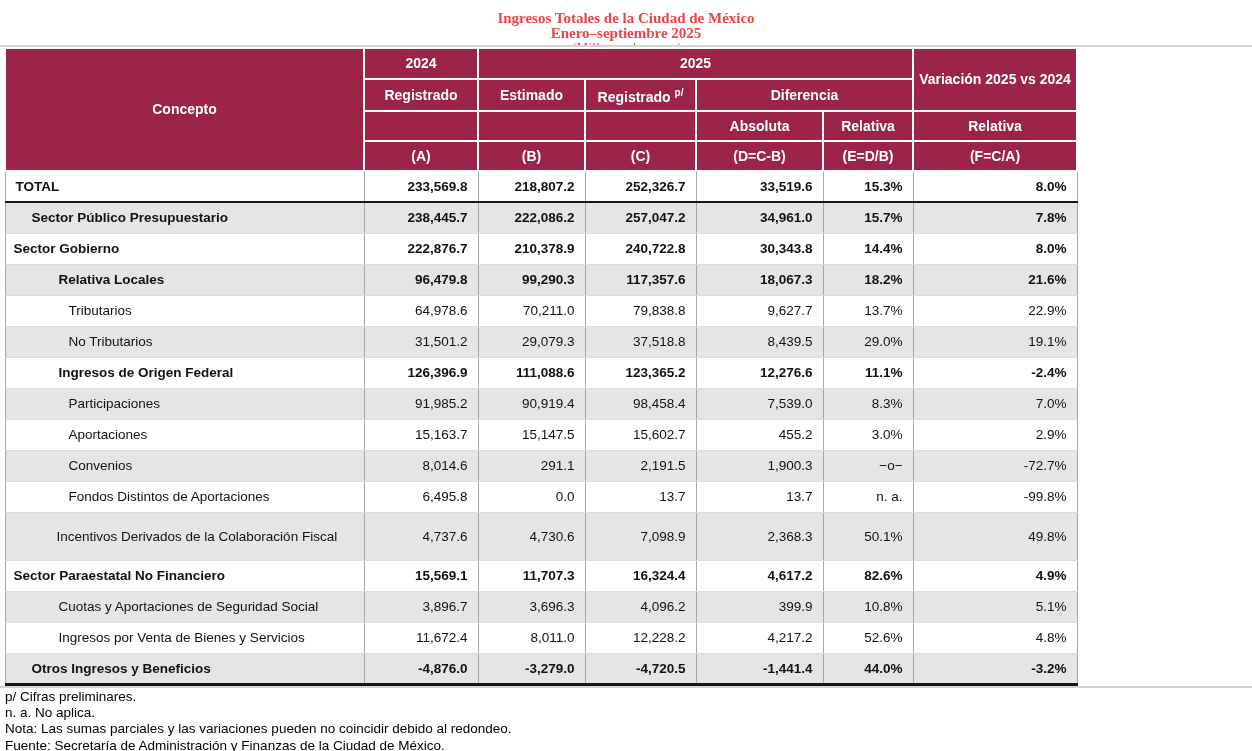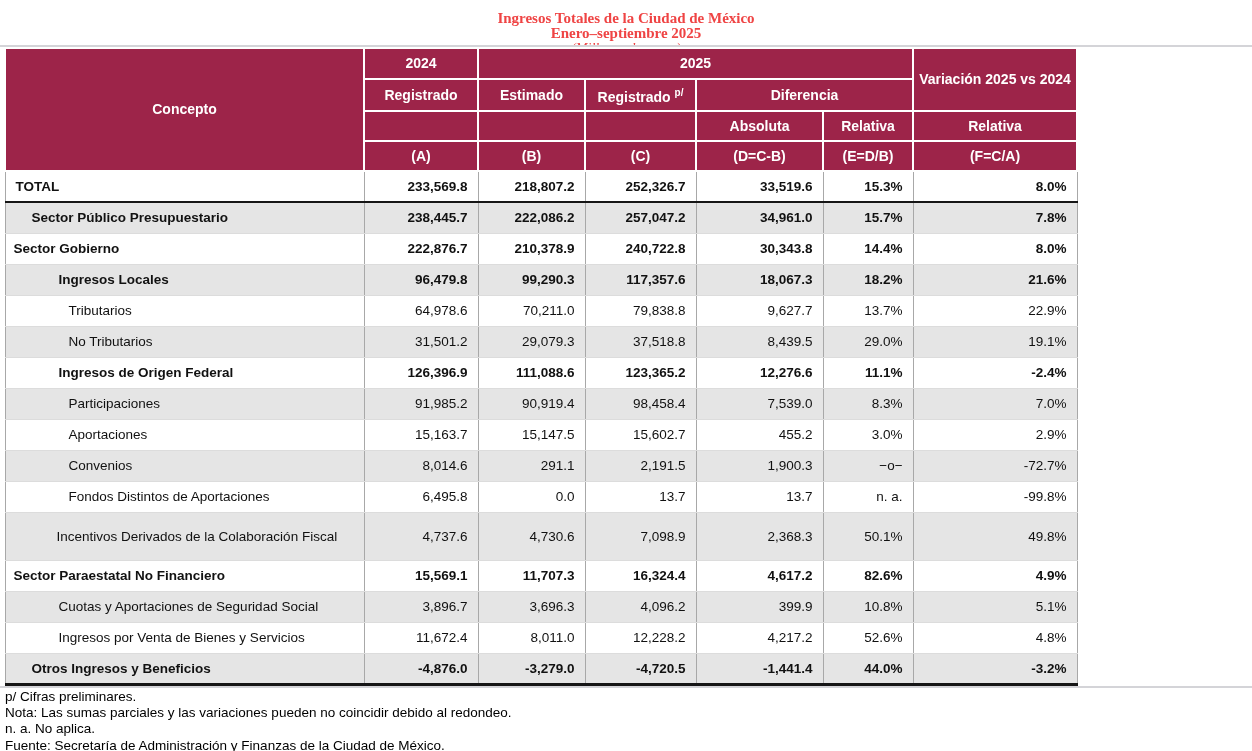--- a/index.html
+++ b/index.html
@@ -127,21 +127,21 @@
       <tr class="boldrow">
         <td class="concept i2">Sector Gobierno</td>
         <td class="num">222,876.7</td>
         <td class="num">210,378.9</td>
         <td class="num">240,722.8</td>
         <td class="num">30,343.8</td>
         <td class="num">14.4%</td>
         <td class="num">8.0%</td>
       </tr>
       <tr class="boldrow shaded">
-        <td class="concept i3">Ingresos Locales</td>
+        <td class="concept i3">Relativa Locales</td>
         <td class="num">96,479.8</td>
         <td class="num">99,290.3</td>
         <td class="num">117,357.6</td>
         <td class="num">18,067.3</td>
         <td class="num">18.2%</td>
         <td class="num">21.6%</td>
       </tr>
       <tr>
         <td class="concept i4">Tributarios</td>
         <td class="num">64,978.6</td>
@@ -250,18 +250,18 @@
         <td class="num">44.0%</td>
         <td class="num">-3.2%</td>
       </tr>
     </tbody>
   </table>
 
   <div class="hr-bottom"></div>
 
   <div class="footnotes">
     <div>p/ Cifras preliminares.</div>
+    <div>n. a. No aplica.</div>
     <div>Nota: Las sumas parciales y las variaciones pueden no coincidir debido al redondeo.</div>
-    <div>n. a. No aplica.</div>
     <div>Fuente: Secretaría de Administración y Finanzas de la Ciudad de México.</div>
   </div>
 
 </div>
 
 </body></html>

